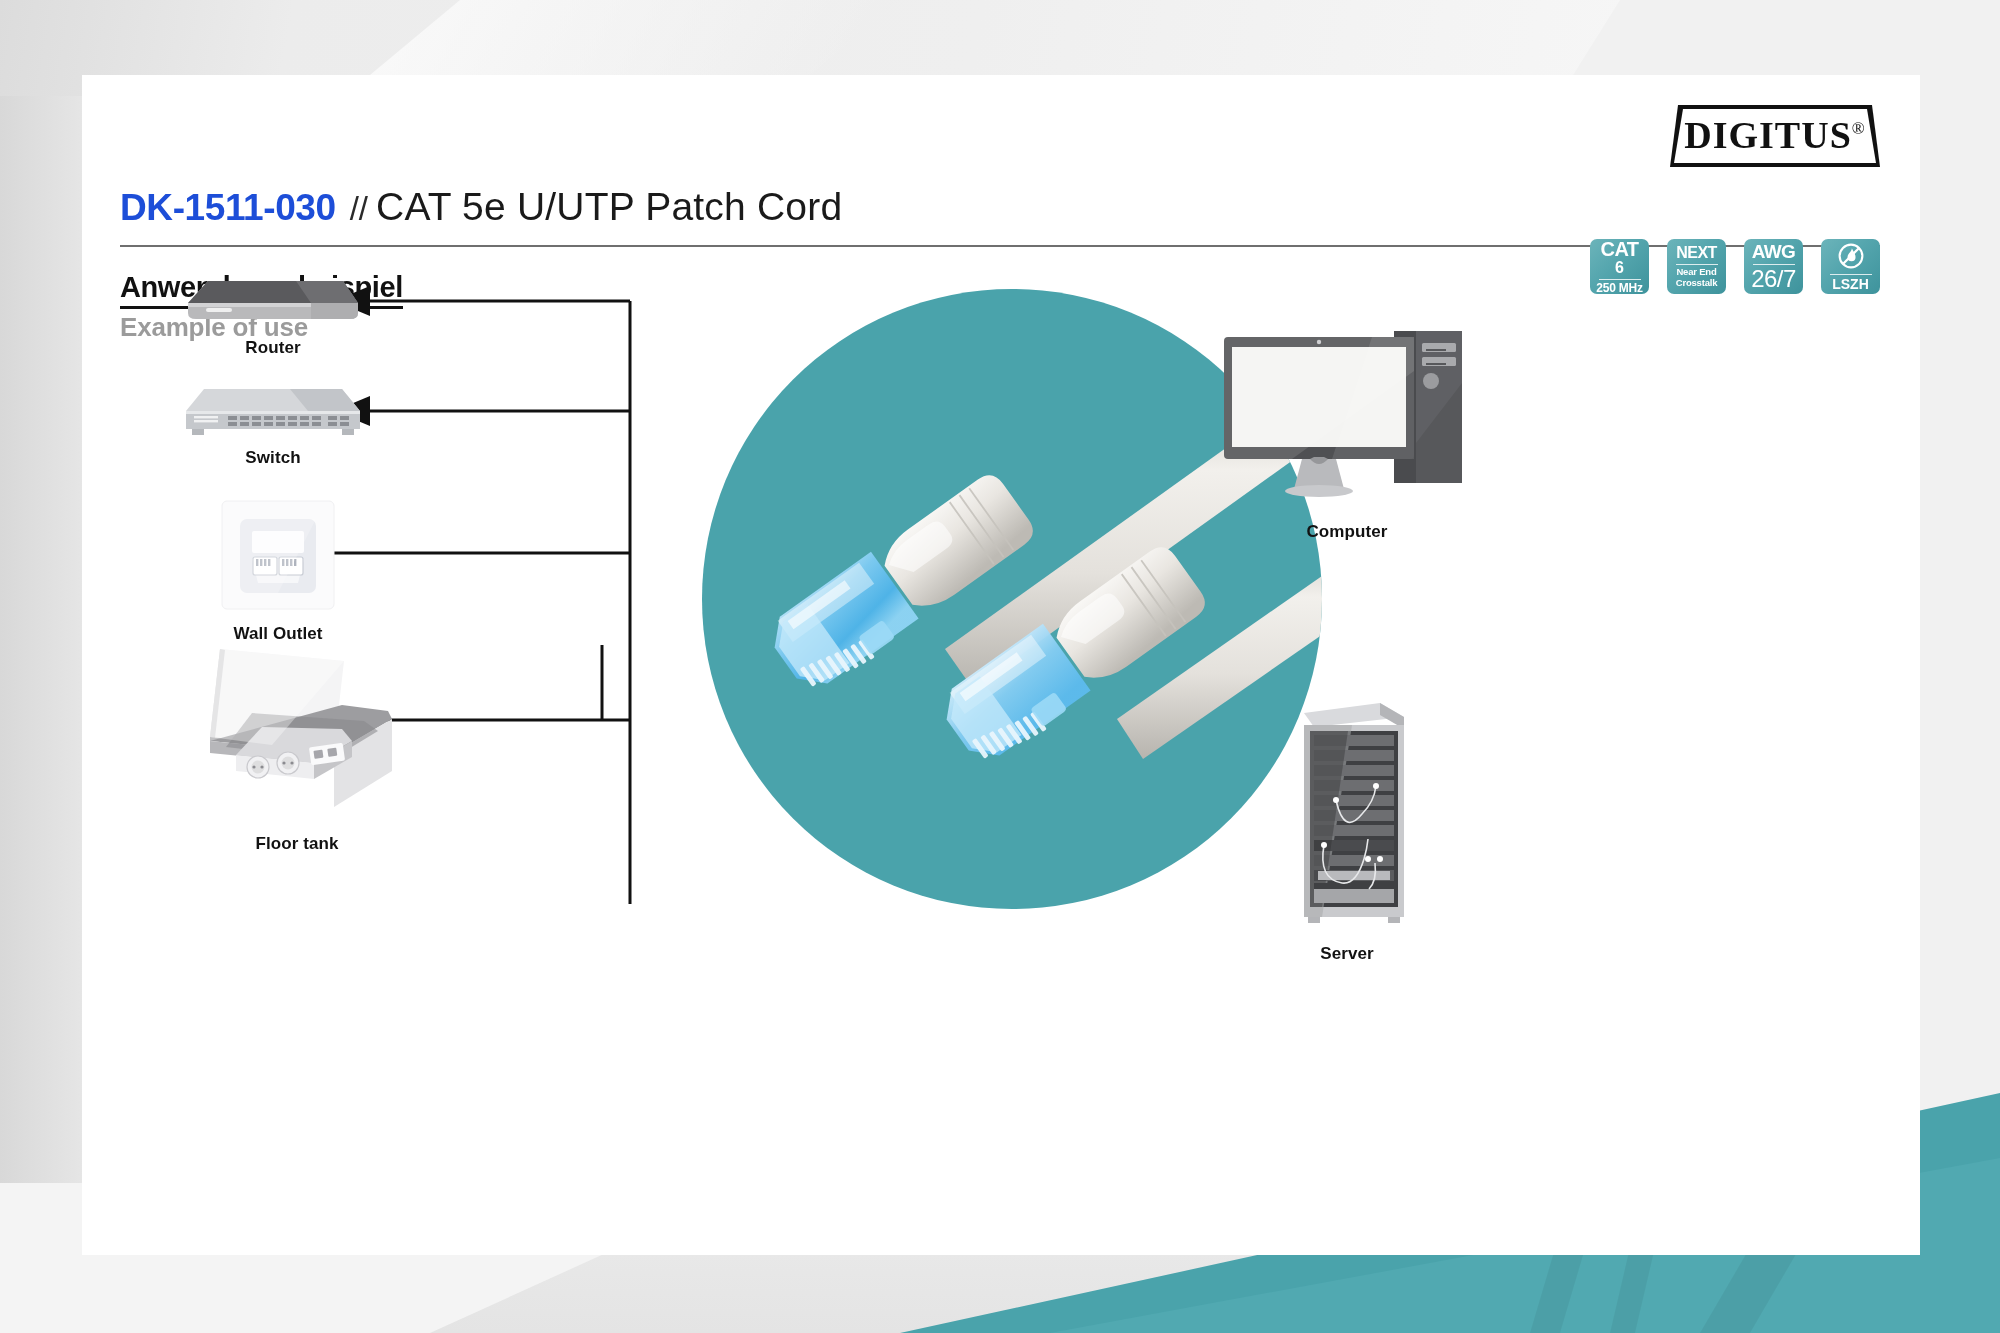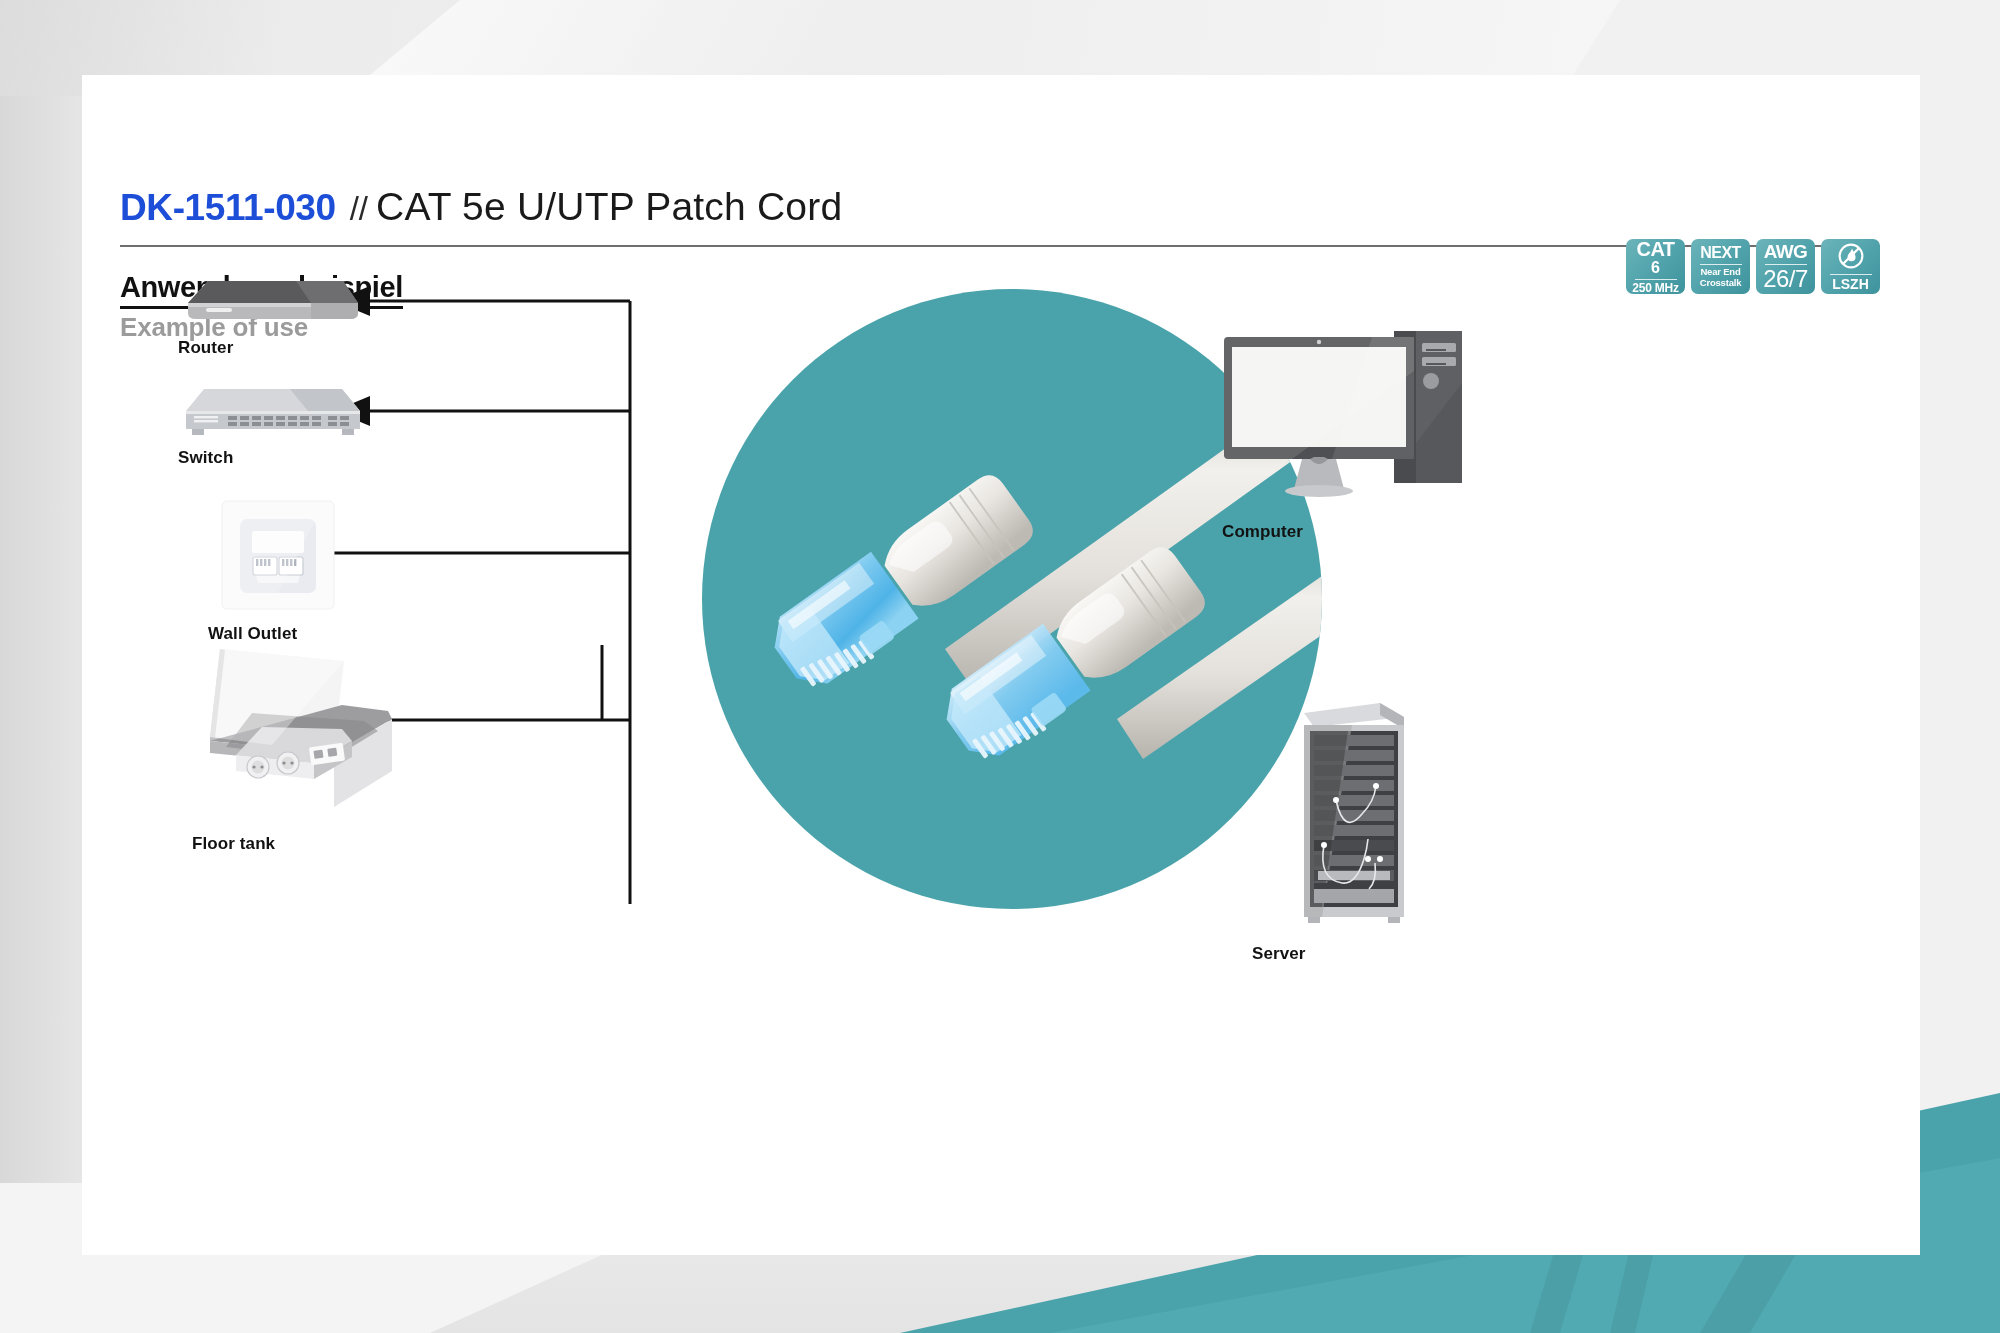--- a/index.html
+++ b/index.html
@@ -149,21 +149,21 @@
     left: 38px; top: 170px;
     width: 1760px; height: 2px;
     background: #6f6f6f;
   }
 
   
   .badges {
     position: absolute;
     right: 40px; top: 164px;
     display: flex;
-    gap: 6px;
+    gap: 18px;
   }
   .badge {
     width: 59px; height: 55px;
     border-radius: 7px;
     background: linear-gradient(135deg, #6cb4ba 0%, #55a6ae 42%, #3e939c 100%);
     color: #ffffff;
     display: flex;
     flex-direction: column;
     align-items: center;
     justify-content: center;
@@ -207,20 +207,21 @@
   }
 
   
   .diagram {
     position: absolute;
     left: 0; top: 0; right: 0; bottom: 0;
     pointer-events: none;
   }
   .node {
     position: absolute;
+    text-align: center;
   }
   .node-label {
     font-size: 17px;
     font-weight: bold;
     color: #121212;
     letter-spacing: 0.1px;
     margin-top: 9px;
     white-space: nowrap;
   }
 
@@ -248,20 +249,25 @@
   <div class="bg-poly bg-bottom-grey"></div>
   <div class="bg-poly bg-bottom-grey2"></div>
   <div class="bg-teal-tri"></div>
   <div class="bg-teal-tri2"></div>
   <div class="bg-teal-streak streak-a"></div>
   <div class="bg-teal-streak streak-b"></div>
   <div class="bg-teal-streak streak-c"></div>
 
   <div class="card">
 
+    <div class="logo">
+      <div class="logo-border"></div>
+      <div class="logo-inner"></div>
+      <div class="logo-text"><span>DIGITUS</span><span class="logo-reg">®</span></div>
+    </div>
 
     <div class="title-row">
       <span class="title-sku">DK-1511-030</span><span class="title-sep">//</span><span class="title-name">CAT 5e U/UTP Patch Cord</span>
     </div>
     <div class="title-rule"></div>
 
     <div class="badges">
 
       <div class="badge">
         <div class="badge-l1">CAT</div>

